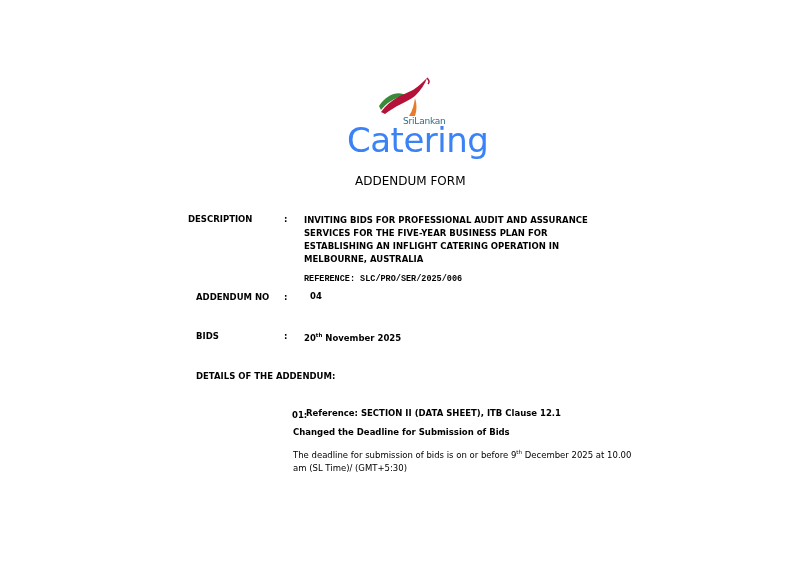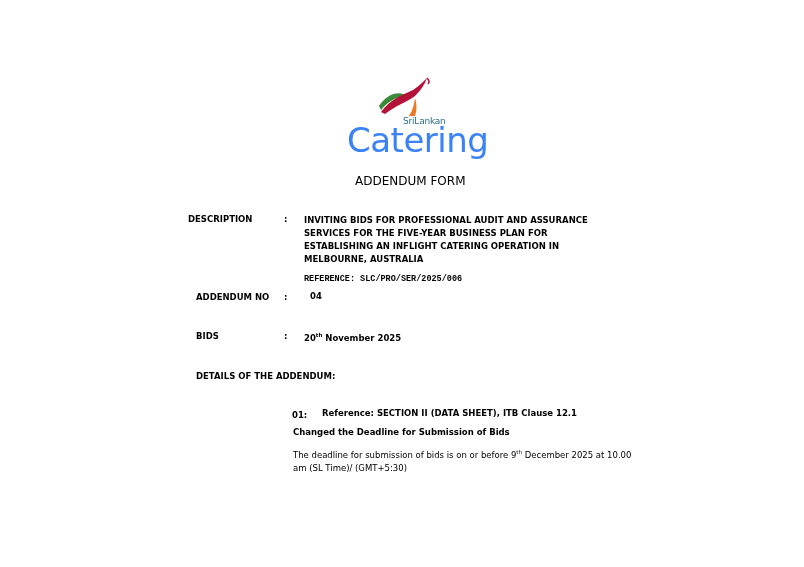--- a/index.html
+++ b/index.html
@@ -46,18 +46,18 @@
 <div class="colon" style="left:284px; top:292px;">:</div>
 <div class="val" style="left:304px; top:290px;margin-left:6px;">04</div>
 
 <div class="lbl" style="left:196px; top:331px;">BIDS</div>
 <div class="colon" style="left:284px; top:331px;">:</div>
 <div class="val" style="left:304px; top:329px;"><span>20</span><sup>th</sup><span> November 2025</span></div>
 
 <div class="lbl" style="left:196px; top:371px;">DETAILS OF THE ADDENDUM:</div>
 
 <div class="lbl" style="left:268px; top:410px;padding-left:24px;">01:</div>
-<div class="val" style="left:298px; top:407px;padding-left:24px;">Reference: SECTION II (DATA SHEET), ITB Clause 12.1</div>
+<div class="val" style="left:282px; top:407px;padding-left:24px;">Reference: SECTION II (DATA SHEET), ITB Clause 12.1</div>
 <div class="val" style="left:293px; top:426px;">Changed the Deadline for Submission of Bids</div>
 <div class="body-text" style="left:293px; top:446px;">
   <div><span>The deadline for submission of bids is on or before 9</span><sup>th</sup><span> December 2025 at 10.00</span></div>
   <div>am (SL Time)/ (GMT+5:30)</div>
 </div>
 
 </body></html>

